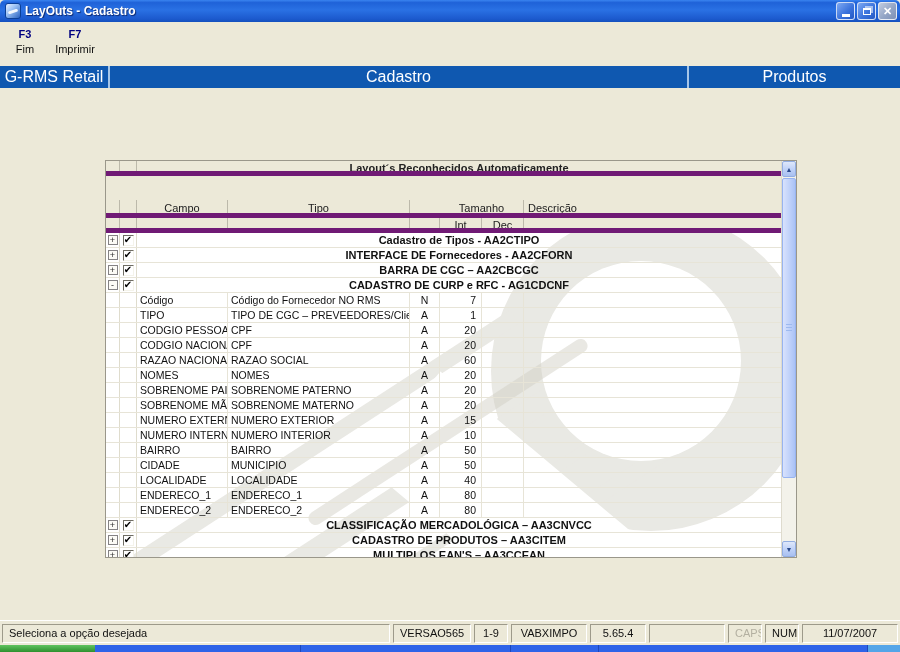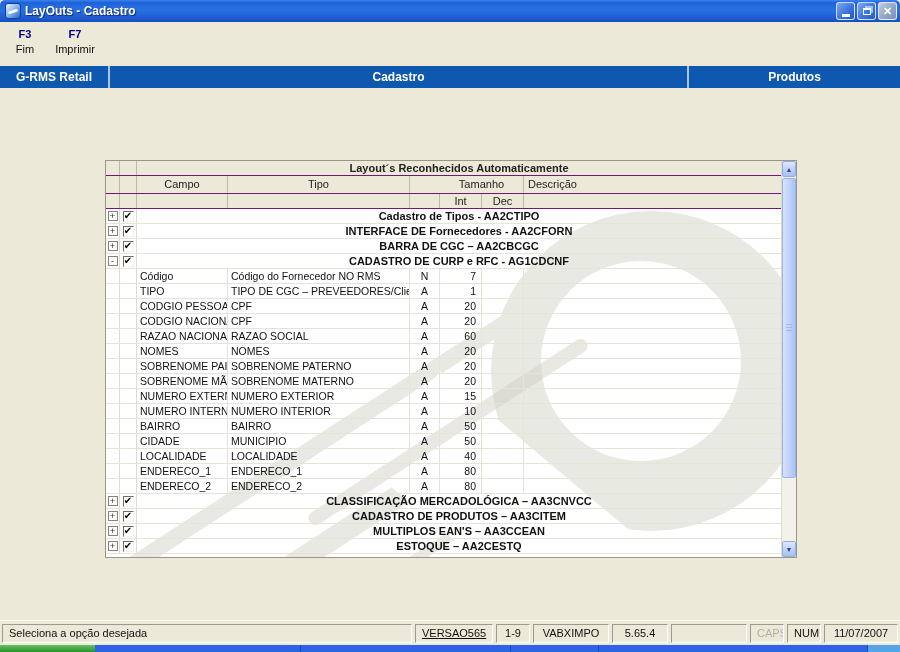--- a/index.html
+++ b/index.html
@@ -37,39 +37,39 @@
   .winbtn.close{background:linear-gradient(135deg,#c3cde0 0%,#93a5c6 55%,#7e91b6 100%);font-weight:bold;font-size:11px;}
   .glyph-min{width:8px;height:3px;background:#fff;margin-top:9px;}
   .glyph-restore{width:8px;height:7px;border:1px solid #fff;border-top-width:2px;box-sizing:border-box;background:transparent;box-shadow:2px -2px 0 -0px rgba(255,255,255,.55);}
   
   .toolbar{position:absolute;left:0;top:22px;right:0;height:44px;background:#ece9d8;display:flex;}
   .tb-btn{width:50px;padding-top:5px;text-align:center;cursor:default;}
   .tb-key{color:#000080;font-weight:bold;font-size:11px;line-height:14px;}
   .tb-label{color:#111;font-size:11px;line-height:16px;}
   
   .navbar{position:absolute;left:0;top:66px;right:0;height:22px;background:#0f58b0;display:flex;}
-  .nav-seg{color:#fff;font-weight:bold;font-size:12px;display:flex;align-items:center;justify-content:center;box-sizing:border-box;}
+  .nav-seg{color:#fff;font-weight:normal;font-size:16px;display:flex;align-items:center;justify-content:center;box-sizing:border-box;}
   .nav-left{width:110px;border-right:2px solid #a6c6e8;}
   .nav-center{flex:1;border-right:2px solid #a6c6e8;}
   .nav-right{width:211px;}
   
   .data-table{
     position:absolute;left:105px;top:160px;width:692px;height:398px;
     background:#fff;border:1px solid #9a978a;box-sizing:border-box;
   }
   .grid-content{position:absolute;left:0;top:0;right:15px;bottom:0;overflow:hidden;}
   .watermark{position:absolute;left:0;top:0;z-index:0;}
   .thead{position:relative;z-index:2;background:#ece9d8;}
   .tbody{position:relative;z-index:1;}
   .trow,.hrow{
     display:grid;grid-template-columns:14px 17px 91px 182px 30px 42px 42px 1fr;
     height:15px;box-sizing:border-box;border-bottom:1px solid #e7e4d7;align-items:stretch;
   }
-  .hrow{border-bottom:1px solid #701a75;}
-  .hrow.cols{height:18px;}
+  .hrow{border-bottom:5px solid #701a75;}
+  .hrow.cols{height:18px;margin-top:24px;}
   .hcell{
     font-size:11px;color:#222;text-align:center;line-height:17px;
     border-right:1px solid #bcb9aa;overflow:hidden;white-space:nowrap;box-sizing:border-box;
   }
   .hcell.small{line-height:14px;}
   .h-title{grid-column:3/-1;font-weight:bold;line-height:14px;border-right:none;}
   .h-desc{text-align:left;padding-left:4px;border-right:none;}
   .cell{
     font-size:10.5px;color:#111;line-height:14px;overflow:hidden;white-space:nowrap;
     border-right:1px solid #e7e4d7;box-sizing:border-box;
@@ -470,28 +470,28 @@
         <div class="sb-grip"></div>
       </div>
     <div class="sb-btn sb-down">
         <span>▼</span>
       </div>
   </div>
 </div>
 
 <div class="statusbar">
   <div class="panel msg">Seleciona a opção desejada</div>
-  <div class="panel" style="width:78px;text-decoration:underline;">VERSAO565</div>
+  <div class="panel" style="width:78px;">VERSAO565</div>
   <div class="panel" style="width:34px;">1-9</div>
   <div class="panel" style="width:76px;">VABXIMPO</div>
   <div class="panel" style="width:56px;">5.65.4</div>
   <div class="panel" style="width:76px;"></div>
   <div class="panel dim" style="width:34px;text-align:right;">CAPS</div>
   <div class="panel" style="width:34px;">NUM</div>
-  <div class="panel" style="width:74px;">11/07/2007</div>
+  <div class="panel" style="width:96px;">11/07/2007</div>
 </div>
 
 <div class="taskbar">
   <div class="tk-start"></div>
   <div class="tk-main">
     <div class="sep" style="left:205px;"></div>
     <div class="sep" style="left:415px;"></div>
     <div class="sep" style="left:503px;"></div>
   </div>
   <div class="tk-tray"></div>

